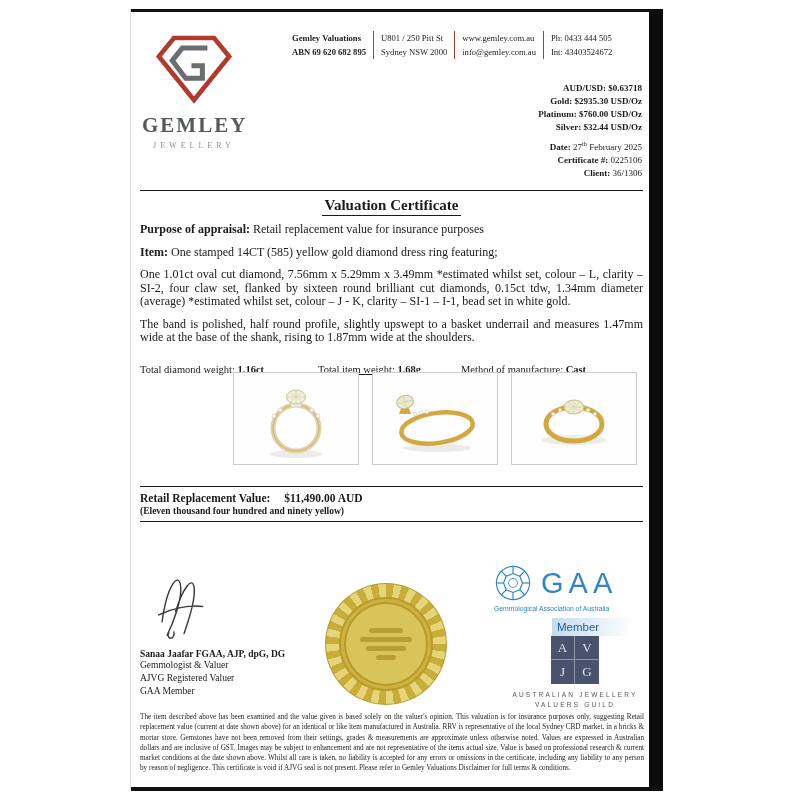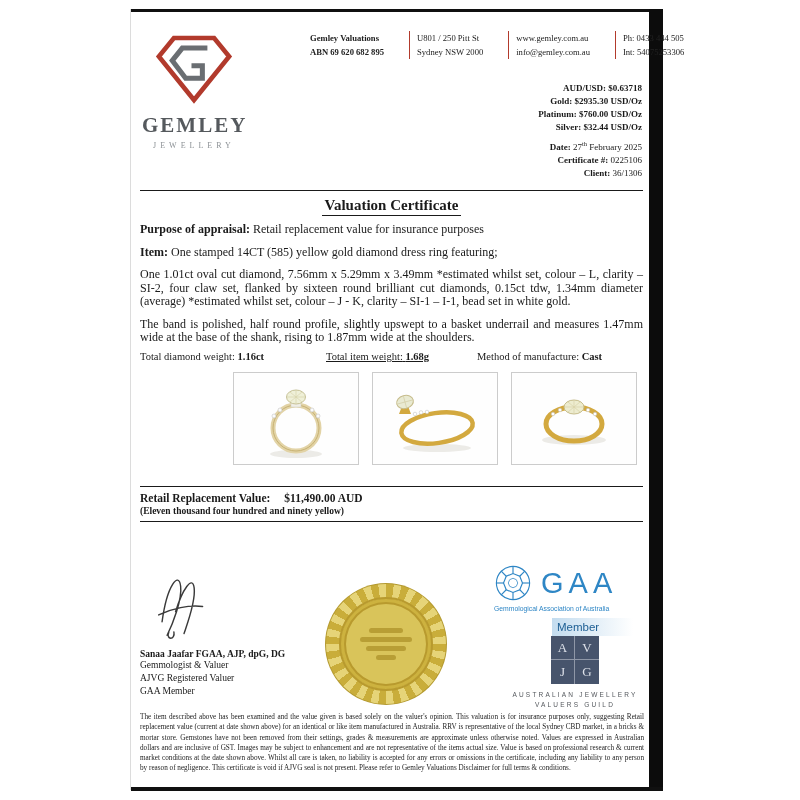--- a/index.html
+++ b/index.html
@@ -15,40 +15,40 @@
   .scan-right  { position:absolute; left:649px; top:9px;  width:14px;  height:782px; background:#0c0c0c; }
   .scan-bottom { position:absolute; left:131px; top:787px; width:532px; height:4px;  background:#101010; }
   .scan-left   { position:absolute; left:130px; top:9px;  width:1px;   height:781px; background:#dcdcdc; }
 
   
   .logo-block { position:absolute; left:142px; top:28px; width:104px; text-align:center; }
   .brand-name { font-size:21px; letter-spacing:2px; color:#55595d; font-weight:600; margin-top:4px; }
   .brand-tagline { font-size:8px; letter-spacing:4px; color:#8d9296; margin-top:3px; }
 
   .contact-block { position:absolute; left:292px; top:31px; display:flex; font-size:8.6px; line-height:14px; color:#222; }
-  .contact-col { padding:0 7px;margin-left:18px; }
+  .contact-col { padding:0 7px; }
   .contact-col.first { font-weight:bold; padding-left:0; }
   .contact-col + .contact-col { border-left:1.5px solid #b23a2c; }
 
   .rates-block { position:absolute; left:420px; top:82px; width:222px; text-align:right;
                  font-size:9px; font-weight:bold; line-height:13px; }
   .meta-block  { position:absolute; left:420px; top:141px; width:222px; text-align:right;
                  font-size:9px; line-height:13px; }
   .meta-block .lbl { font-weight:bold; }
   sup { font-size:6.5px; vertical-align:super; line-height:0; }
 
   .rule-top { position:absolute; left:140px; top:190px; width:503px; height:1px; background:#1a1a1a; }
   .doc-title { position:absolute; left:140px; top:197px; width:503px; text-align:center;
                font-size:15px; font-weight:bold; }
   .doc-title span { display:inline-block; border-bottom:1.5px solid #1a1a1a; padding:0 2px 1px; }
 
   .body-text { position:absolute; left:140px; top:223px; width:503px; font-size:12px; line-height:13.5px; }
   .body-text p { margin:0 0 9px; text-align:justify; }
 
-  .stats-row { position:absolute; left:140px; top:351px; width:503px; display:flex; font-size:10.5px;gap:8px; }
+  .stats-row { position:absolute; left:140px; top:364px; width:503px; display:flex; font-size:10.5px; }
   .stat1 { width:178px; } .stat2 { width:143px;text-decoration:underline; } .stat3 { flex:1; }
   .stats-row b { font-weight:bold; }
 
   .photos-row { position:absolute; left:233px; top:372px; display:flex; gap:13px; }
   .photo { width:126px; height:93px; border:1px solid #cccccc; background:#fefefe;
            display:flex; align-items:center; justify-content:center; }
 
   .value-block { position:absolute; left:140px; top:486px; width:503px;
                  border-top:1.5px solid #1a1a1a; border-bottom:1.5px solid #1a1a1a; padding:5px 0 5px; }
   .rv-line1 { font-size:11.5px; font-weight:bold; }
@@ -122,21 +122,21 @@
     <div class="contact-col">
       <div>U801 / 250 Pitt St</div>
       <div>Sydney NSW 2000</div>
     </div>
     <div class="contact-col">
       <div>www.gemley.com.au</div>
       <div>info@gemley.com.au</div>
     </div>
     <div class="contact-col">
       <div>Ph: 0433 444 505</div>
-      <div>Int: 54075253306</div>
+      <div>Int: 43403524672</div>
     </div>
   </div>
 
   <div class="rates-block">
     <div><span>AUD/USD:</span> <span>$0.63718</span></div>
     <div><span>Gold:</span> <span>$2935.30 USD/Oz</span></div>
     <div><span>Platinum:</span> <span>$760.00 USD/Oz</span></div>
     <div><span>Silver:</span> <span>$32.44 USD/Oz</span></div>
   </div>
 

